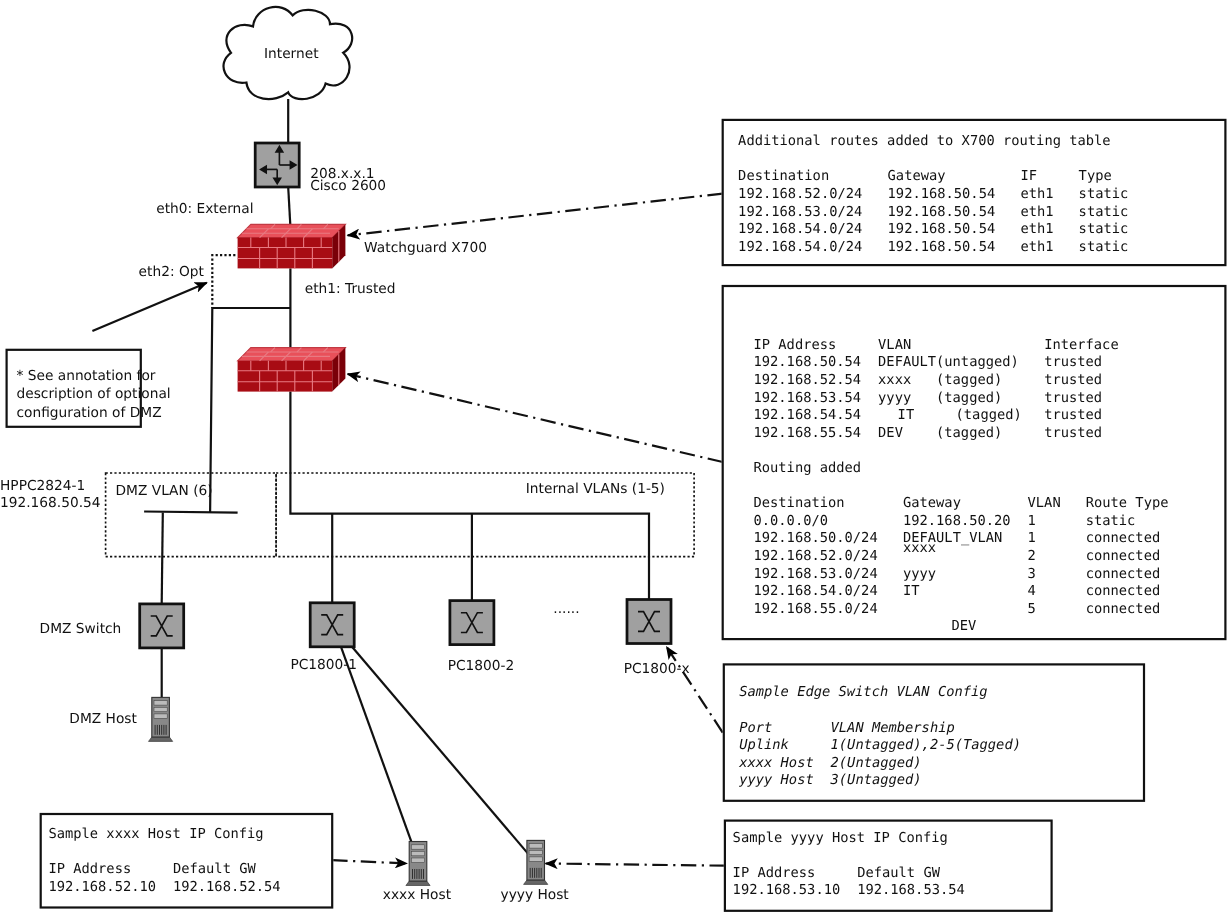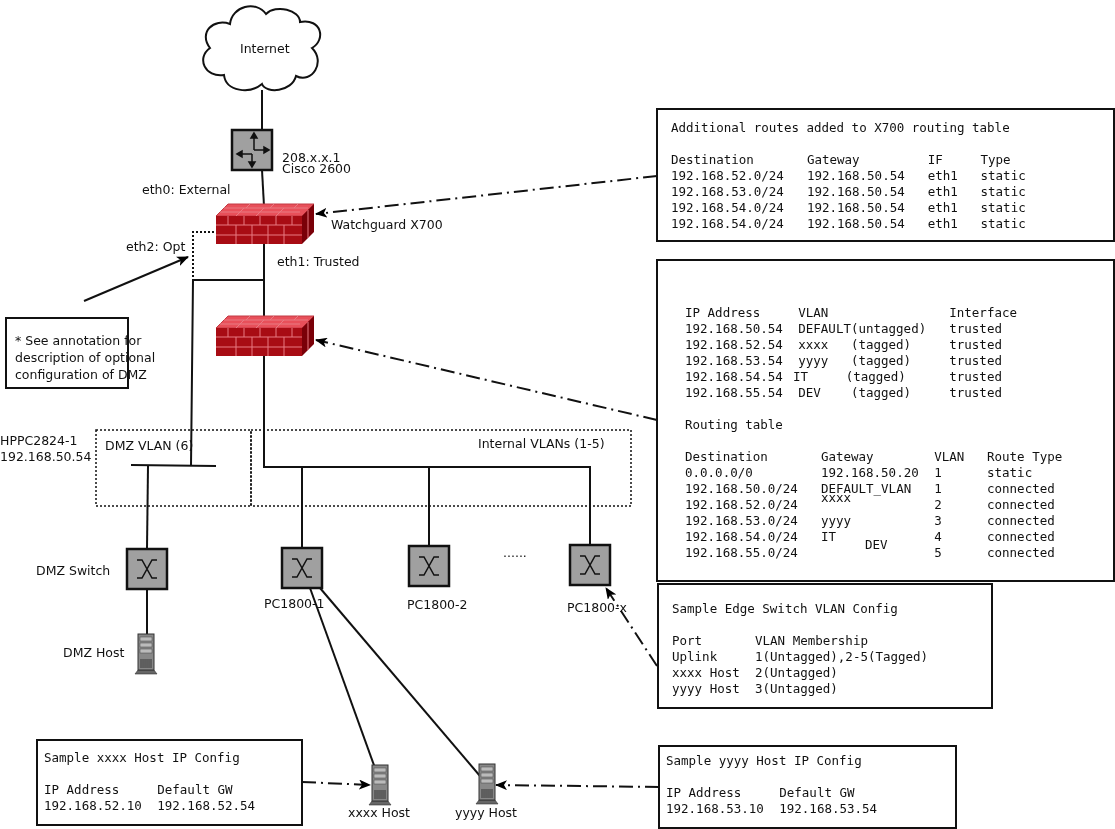--- a/index.html
+++ b/index.html
@@ -187,27 +187,27 @@
       <div class="mono" style="left: 27px; top: 60px;">192.168.50.54</div>
       <div class="mono" style="left: 140.25px; top: 60px;">DEFAULT(untagged)</div>
       <div class="mono" style="left: 291.25px; top: 60px;">trusted</div>
       <div class="mono" style="left: 27px; top: 76px;">192.168.52.54</div>
       <div class="mono" style="left: 140.25px; top: 76px;">xxxx   (tagged)</div>
       <div class="mono" style="left: 291.25px; top: 76px;">trusted</div>
       <div class="mono" style="left: 27px; top: 92px;">192.168.53.54</div>
       <div class="mono" style="left: 140.25px; top: 92px;">yyyy   (tagged)</div>
       <div class="mono" style="left: 291.25px; top: 92px;">trusted</div>
       <div class="mono" style="left: 27px; top: 108px;">192.168.54.54</div>
-      <div class="mono" style="left: 135px; top: 108px;">IT     (tagged)</div>
+      <div class="mono" style="left: 158px; top: 108px;">IT     (tagged)</div>
       <div class="mono" style="left: 291.25px; top: 108px;">trusted</div>
       <div class="mono" style="left: 27px; top: 124px;">192.168.55.54</div>
       <div class="mono" style="left: 140.25px; top: 124px;">DEV    (tagged)</div>
       <div class="mono" style="left: 291.25px; top: 124px;">trusted</div>
     </div>
-  <div class="mono" style="left:27px;top:156px;">Routing table</div>
+  <div class="mono" style="left:27px;top:156px;">Routing added</div>
   <div id="route-table">
       <div class="mono" style="left: 27px; top: 188px;">Destination</div>
       <div class="mono" style="left: 162.9px; top: 188px;">Gateway</div>
       <div class="mono" style="left: 276.15px; top: 188px;">VLAN</div>
       <div class="mono" style="left: 329px; top: 188px;">Route Type</div>
       <div class="mono" style="left: 27px; top: 204px;">0.0.0.0/0</div>
       <div class="mono" style="left: 162.9px; top: 204px;">192.168.50.20</div>
       <div class="mono" style="left: 276.15px; top: 204px;">1</div>
       <div class="mono" style="left: 329px; top: 204px;">static</div>
       <div class="mono" style="left: 27px; top: 220px;">192.168.50.0/24</div>
@@ -220,27 +220,27 @@
       <div class="mono" style="left: 329px; top: 236px;">connected</div>
       <div class="mono" style="left: 27px; top: 252px;">192.168.53.0/24</div>
       <div class="mono" style="left: 162.9px; top: 252px;">yyyy</div>
       <div class="mono" style="left: 276.15px; top: 252px;">3</div>
       <div class="mono" style="left: 329px; top: 252px;">connected</div>
       <div class="mono" style="left: 27px; top: 268px;">192.168.54.0/24</div>
       <div class="mono" style="left: 162.9px; top: 268px;">IT</div>
       <div class="mono" style="left: 276.15px; top: 268px;">4</div>
       <div class="mono" style="left: 329px; top: 268px;">connected</div>
       <div class="mono" style="left: 27px; top: 284px;">192.168.55.0/24</div>
-      <div class="mono" style="left: 162.9px; top: 276px; padding-left: 44px;">DEV</div>
+      <div class="mono" style="left: 162.9px; top: 300px; padding-left: 44px;">DEV</div>
       <div class="mono" style="left: 276.15px; top: 284px;">5</div>
       <div class="mono" style="left: 329px; top: 284px;">connected</div>
     </div>
 </div>
 
-<div class="box" style="left:657px;top:583px;width:336px;height:126px;">
+<div class="box" style="left:657px;top:603px;width:384px;height:126px;font-style:italic;">
   <div class="mono" style="left:13px;top:16px;">Sample Edge Switch VLAN Config</div>
   <div id="edge-table">
       <div class="mono" style="left: 13px; top: 48px;">Port</div>
       <div class="mono" style="left: 96.05px; top: 48px;">VLAN Membership</div>
       <div class="mono" style="left: 13px; top: 64px;">Uplink</div>
       <div class="mono" style="left: 96.05px; top: 64px;">1(Untagged),2-5(Tagged)</div>
       <div class="mono" style="left: 13px; top: 80px;">xxxx Host</div>
       <div class="mono" style="left: 96.05px; top: 80px;">2(Untagged)</div>
       <div class="mono" style="left: 13px; top: 96px;">yyyy Host</div>
       <div class="mono" style="left: 96.05px; top: 96px;">3(Untagged)</div>

